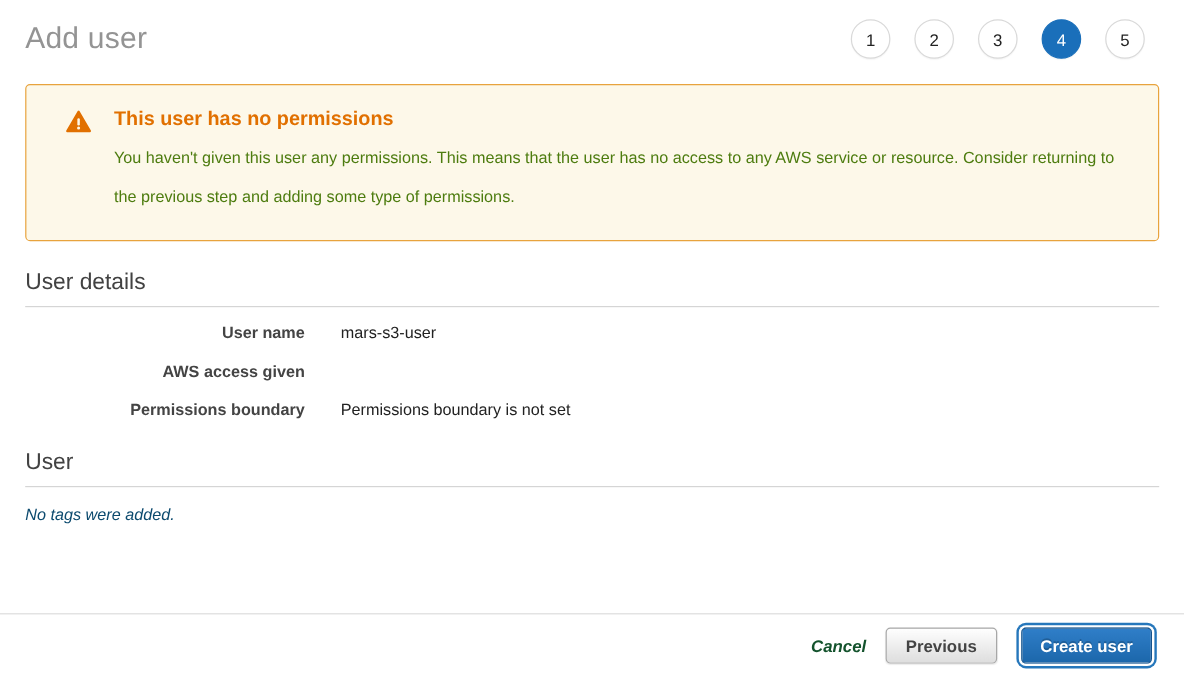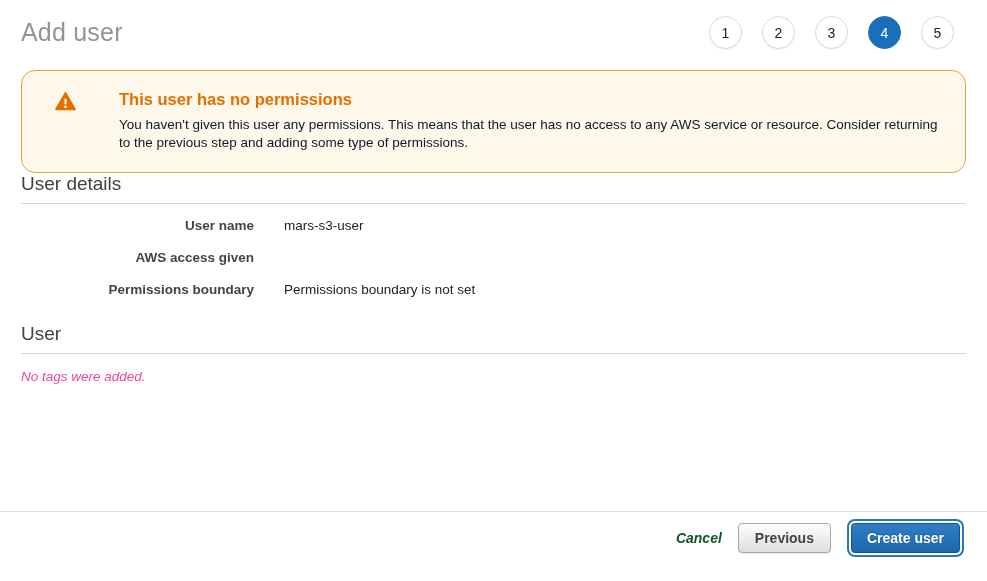--- a/index.html
+++ b/index.html
@@ -24,39 +24,39 @@
   .section-heading { font-size: 19px; font-weight: 400; color: #424242; }
   .section-rule { border: none; border-top: 1px solid #d5d5d5; margin-top: 8px; }
   .review-section { margin-top: 22px; }
   .review-desc { margin-top: 11px; color: #333; }
 
   
   .warning-box {
     margin-top: 17px;
     background: #fdf8e9;
     border: 1px solid #e8a33d;
-    border-radius: 14px;
+    border-radius: 4px;
     padding: 19px 22px 20px 33px;
-    display: flex; align-items: flex-start; gap: 24px;
+    display: flex; align-items: flex-start;
   }
   .warning-icon { flex: 0 0 auto; margin-top: 2px; }
   .warning-content { margin-left: 19px; }
   .warning-title { color: #e17000; font-size: 16.5px; font-weight: 700; }
-  .warning-body { margin-top: 7px; color: #0f172a; line-height: 18px; max-width: 856px; }
+  .warning-body { margin-top: 7px; color: #4d7c0f; line-height: 32px; max-width: 856px; }
 
   
-  .details-section { }
+  .details-section { margin-top: 24px; }
   .details-rows { margin-top: 14px; }
   .detail-row { display: flex; align-items: baseline; margin-bottom: 17px; }
   .detail-label { width: 233px; text-align: right; font-weight: 700; color: #444; }
   .detail-value { margin-left: 30px; color: #222; }
 
   
   .tags-section { margin-top: 26px; }
-  .tags-empty { margin-top: 15px; font-style: italic; color: #ec4899; }
+  .tags-empty { margin-top: 15px; font-style: italic; color: #0c4a6e; }
 
   
   .footer { border-top: 1px solid #ddd; padding: 11px 21px 0 21px; display: flex; justify-content: flex-end; align-items: center; }
   .cancel-link { color: #14532d; font-weight: 700; text-decoration: none; font-size: 14px; margin-right: 16px; cursor: pointer; font-style: italic; }
   .btn { font-family: "Liberation Sans", sans-serif; font-size: 14px; font-weight: 700; cursor: pointer; }
   .btn-secondary {
     color: #444;
     background: linear-gradient(#fefefe, #dedede);
     border: 1px solid #a7a7a7;
     border-radius: 4px;

